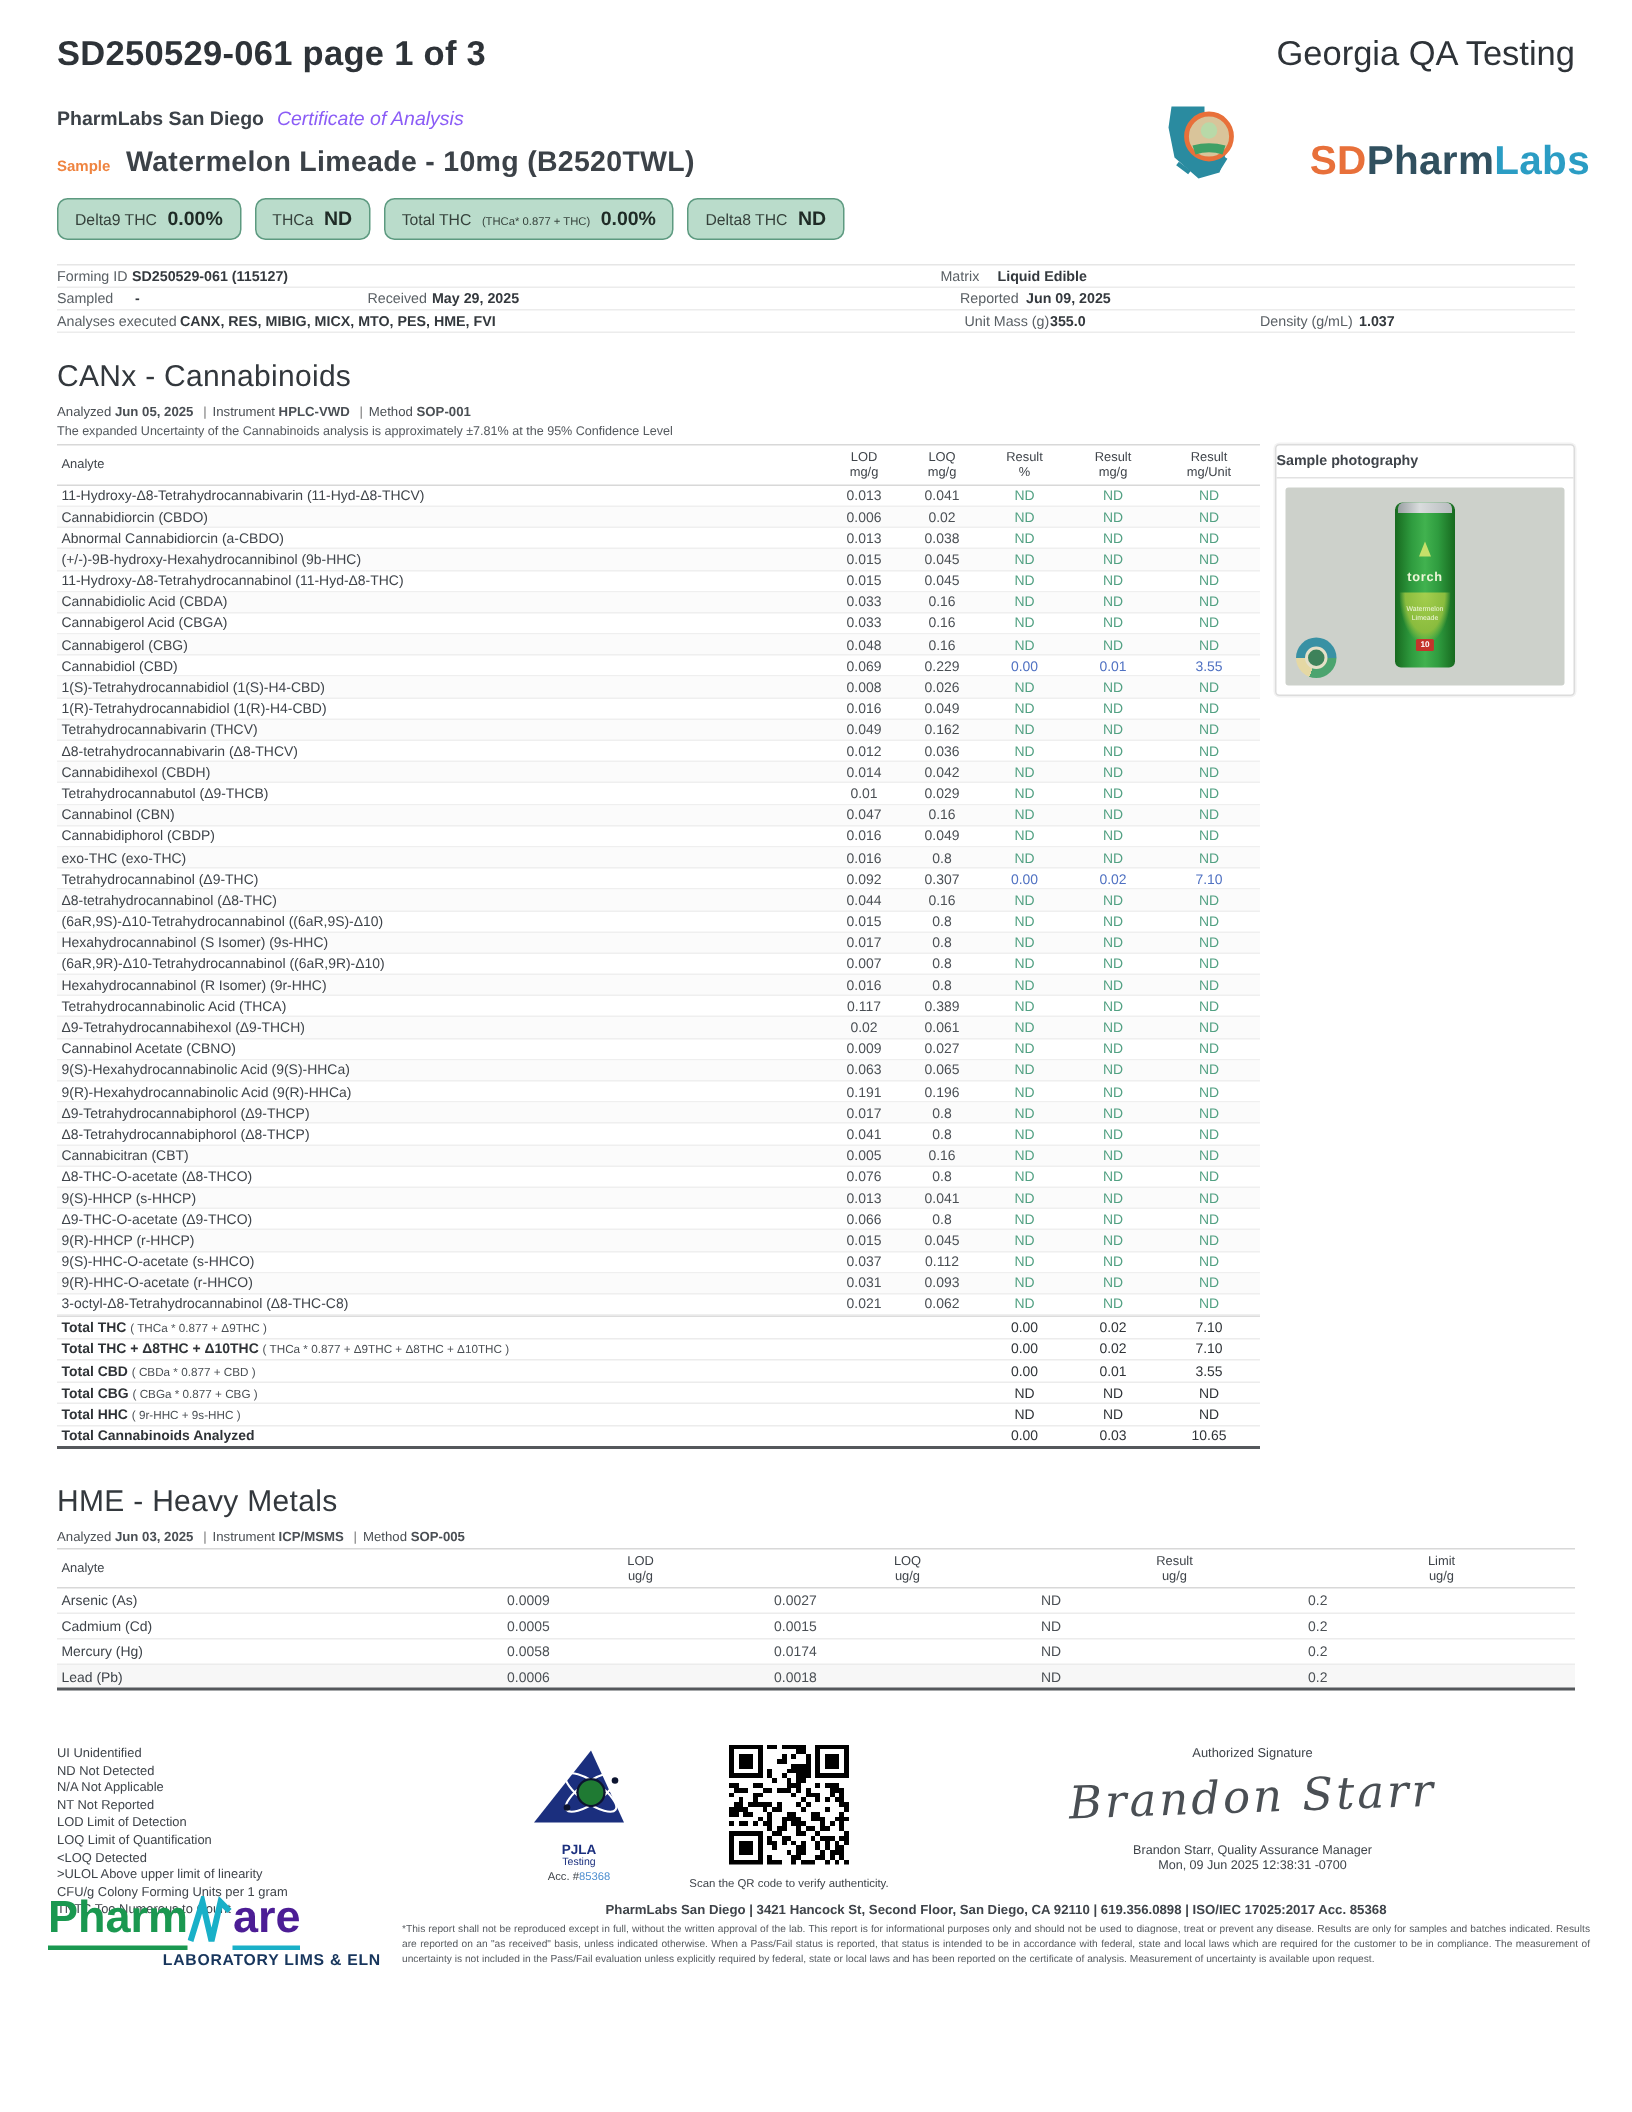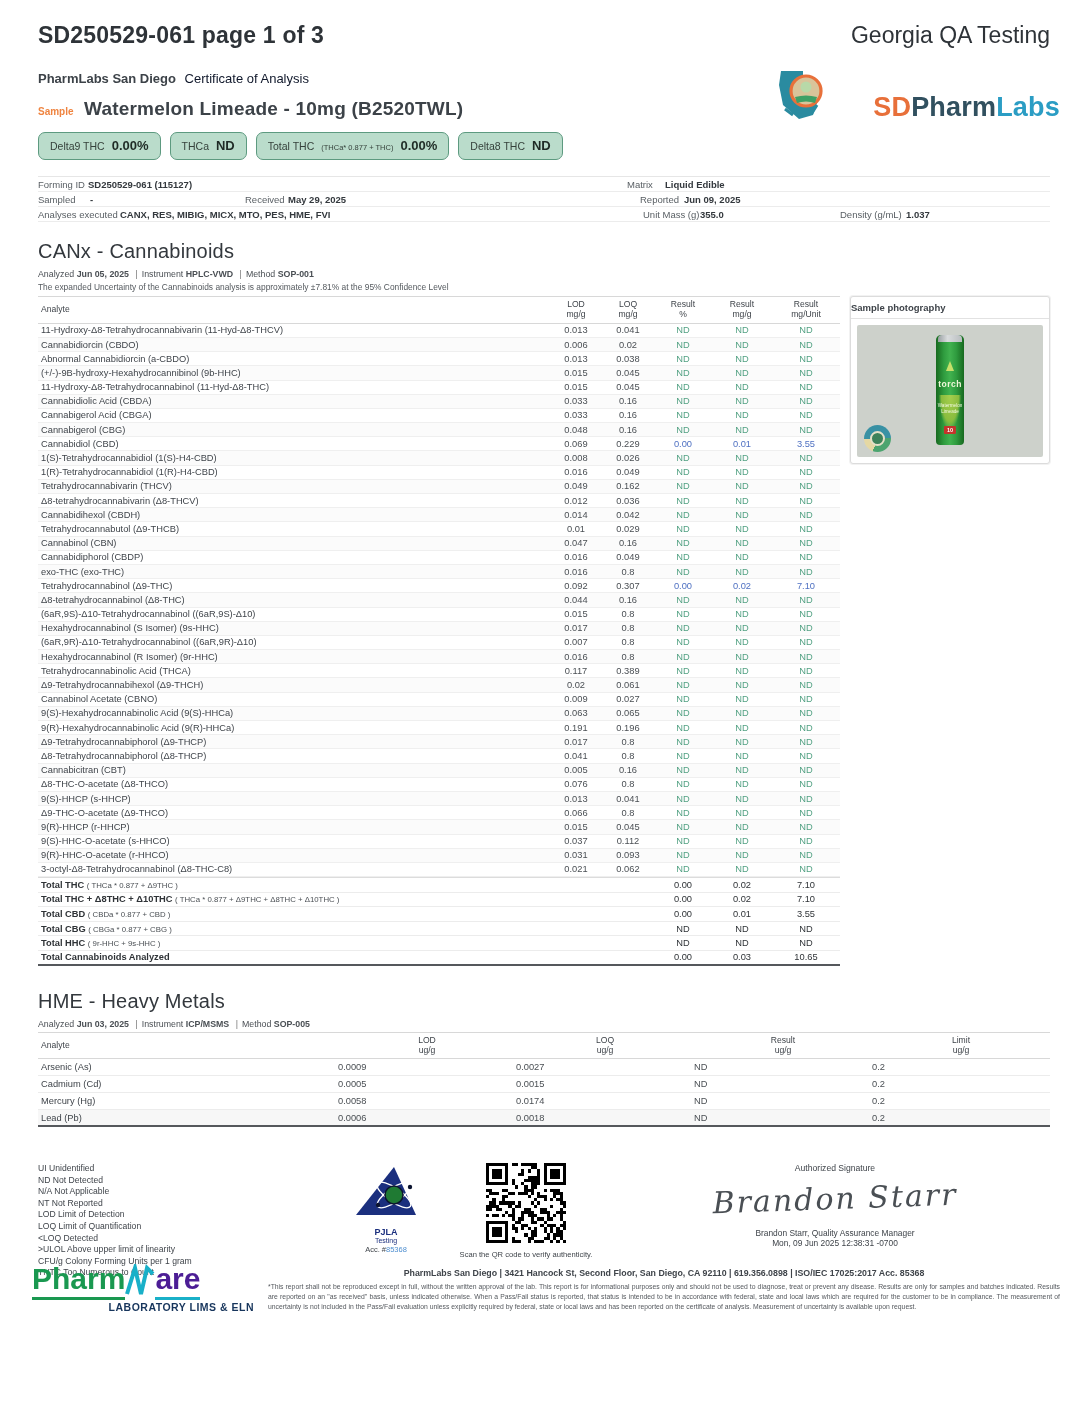--- a/index.html
+++ b/index.html
@@ -9,21 +9,21 @@
   .content { padding:22px 38px 0 38px; }
 
   
   .top-header { display:flex; justify-content:space-between; align-items:flex-start; margin-bottom:22px; }
   .top-header .lt { font-size:23px; font-weight:600; letter-spacing:.2px; color:#2e3338; }
   .top-header .rt { font-size:23px; font-weight:500; color:#2e3338; }
 
   .head-row { position:relative; }
   .lab-line { font-size:13px; margin-bottom:12px; }
   .lab-line .lab-name { font-weight:bold; color:#3c4248; }
-  .lab-line .coa { color:#0f172a; font-weight:500; margin-left:5px; }
+  .lab-line .coa { color:#8b5cf6; font-weight:500; margin-left:5px;font-style:italic; }
   .sample-line { margin-bottom:12px; }
   .sample-line .s-label { color:#ef8440; font-size:10px; font-weight:600; margin-right:6px; }
   .sample-line .s-name { font-size:19px; font-weight:bold; color:#3c4248; letter-spacing:.2px; }
 
   .brand { position:absolute; top:-6px; right:-10px; display:flex; align-items:flex-end;gap:44px; }
   .brand-text { font-size:27px; font-weight:bold; letter-spacing:.2px; }
   .brand-text .b-sd { color:#e8703a; }
   .brand-text .b-pharm { color:#31505f; }
   .brand-text .b-labs { color:#2b9dc4; }
 
@@ -66,21 +66,21 @@
   .trow .tlabel { text-align:left; padding-left:3px; color:#2f3337; font-weight:bold; }
   .trow .tlabel .formula { font-weight:normal; font-size:7.8px; color:#4a4f54; }
   .trow .tval { text-align:center; color:#2f3337; font-weight:500; }
   .totals .trow:last-child { border-bottom:2px solid #55585c; }
 
   
   .photo-panel { width:200px; border:1px solid #dcdcdc; border-radius:3px; background:#fff; box-shadow:0 0 0 1px #f2f2f2; }
   .photo-head { font-size:9.5px; font-weight:700; color:#3f444a; text-align:left; padding:5px 0; border-bottom:1px solid #e2e2e2; }
   .photo-wrap { padding:6px; }
   .photo { position:relative; height:132px; background:#cdd1cb; border-radius:2px; overflow:hidden; }
-  .can { position:absolute; left:50%; top:10px; transform:translateX(-50%); width:28px; height:110px; background:linear-gradient(90deg,#17691f,#2f9c3f 28%,#41b24f 50%,#2f9c3f 72%,#17691f); border-radius:5px 5px 4px 4px; }
+  .can { position:absolute; left:50%; top:10px; transform:translateX(-50%); width:40px; height:110px; background:linear-gradient(90deg,#17691f,#2f9c3f 28%,#41b24f 50%,#2f9c3f 72%,#17691f); border-radius:5px 5px 4px 4px; }
   .can-top { position:absolute; top:0; left:2px; right:2px; height:7px; background:linear-gradient(90deg,#9aa0a3,#d9dcdd 40%,#b9bdc0); border-radius:4px 4px 0 0; }
   .can-torch { position:absolute; top:44px; width:100%; text-align:center; font-size:8.5px; color:#eef6d8; font-weight:bold; letter-spacing:.5px; }
   .can-flame { position:absolute; top:26px; left:50%; transform:translateX(-50%); width:0; height:0; border-left:4px solid transparent; border-right:4px solid transparent; border-bottom:10px solid #c6e06a; }
   .can-band { position:absolute; bottom:16px; left:3px; right:3px; height:34px; background:radial-gradient(ellipse at 50% 0%, #a5cf4e 0%, #8abc3e 55%, transparent 72%); }
   .can-flav { position:absolute; bottom:30px; width:100%; text-align:center; font-size:4.6px; color:#f2f8e0; line-height:1.3; }
   .can-ten { position:absolute; bottom:11px; left:50%; transform:translateX(-50%); background:#c4342b; color:#fff; font-size:5.5px; font-weight:bold; padding:1px 3px; border-radius:1px; }
   .sticker { position:absolute; bottom:5px; left:7px; width:27px; height:27px; border-radius:50%; background:conic-gradient(#2a8ba0 0 90deg, #3fa066 90deg 200deg, #e8d9a0 200deg 270deg, #2a8ba0 270deg 360deg); opacity:.9; }
   .sticker::after { content:""; position:absolute; inset:6px; border-radius:50%; background:#2f7a4e; border:2px solid #e8e2c8; }
 
   

